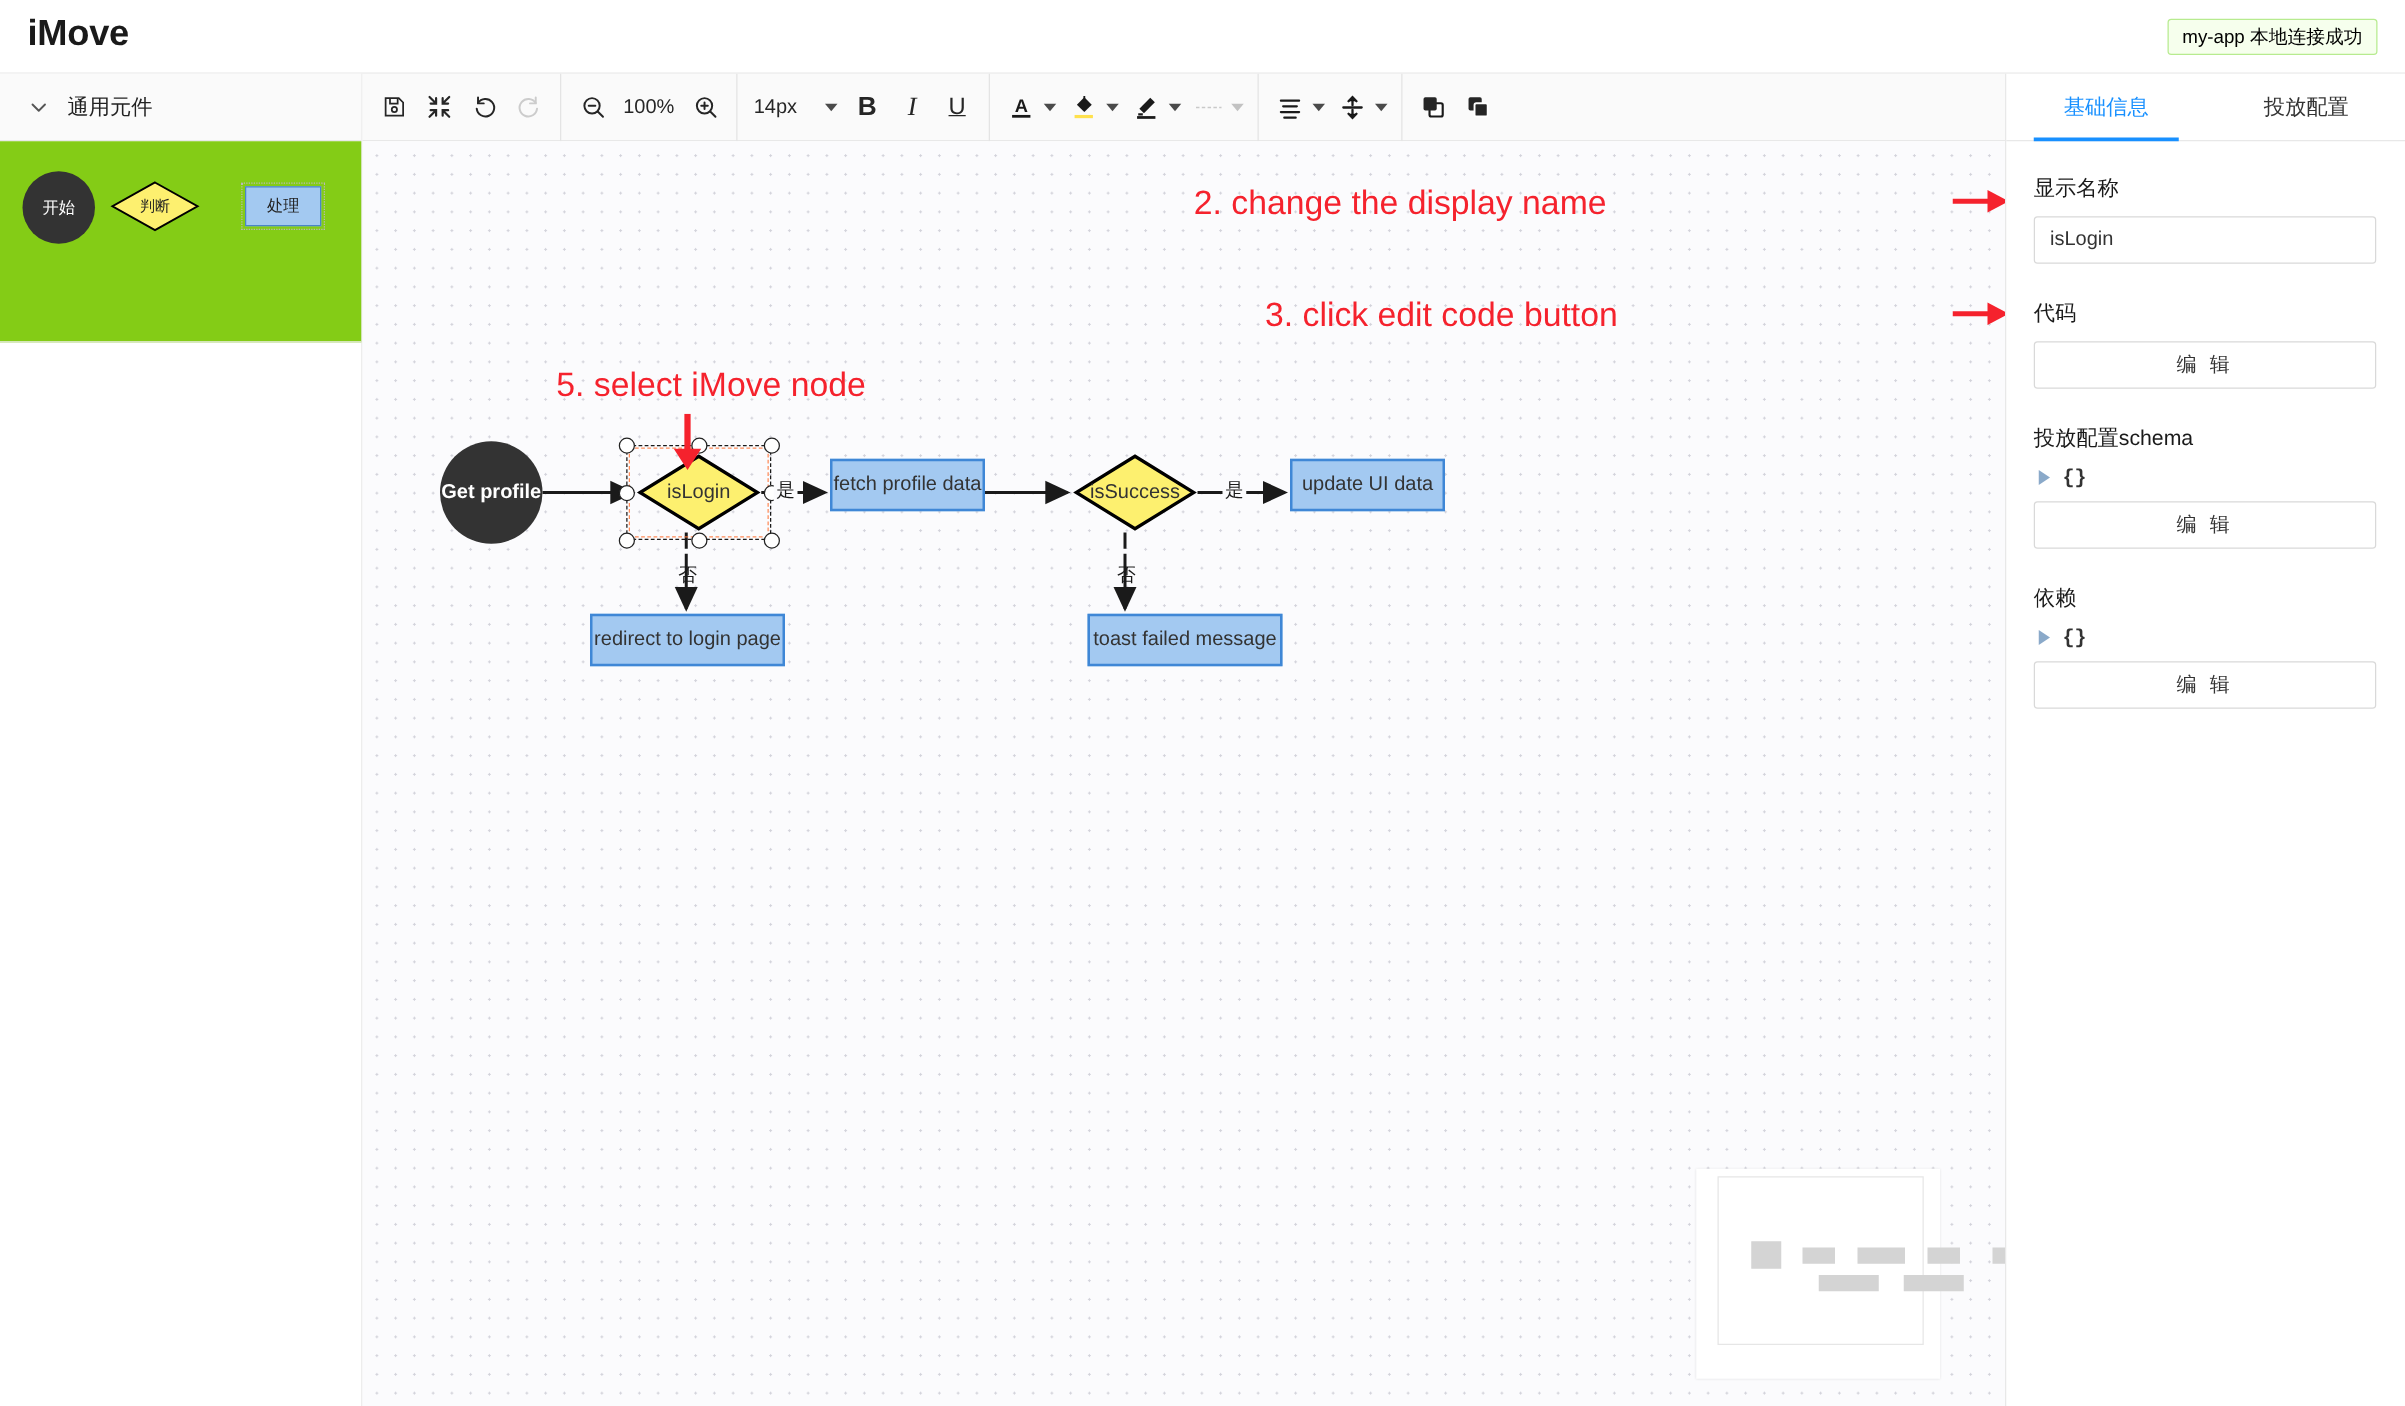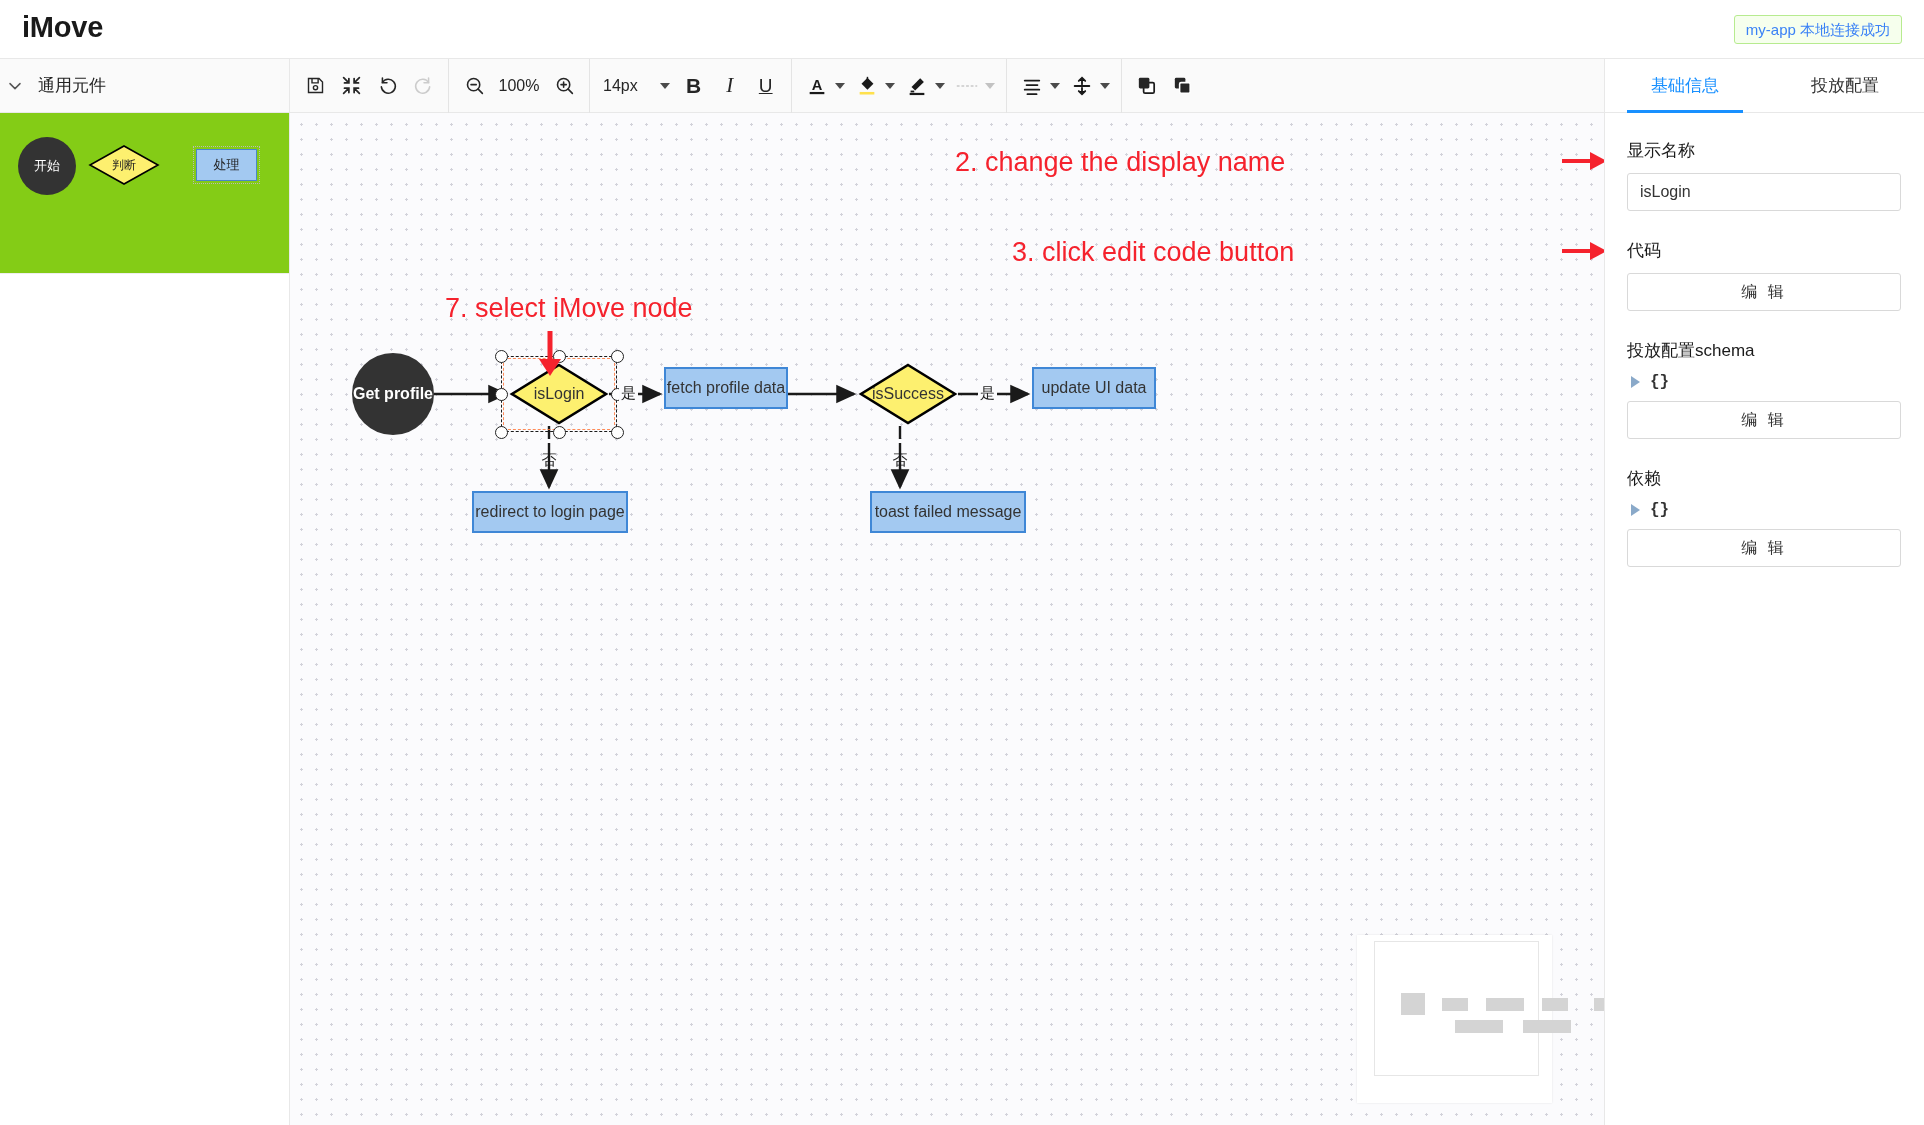--- a/index.html
+++ b/index.html
@@ -33,42 +33,42 @@
   #conn-badge {
     position: absolute;
     right: 22px; top: 15px;
     height: 29px;
     padding: 0 11px;
     border: 1px solid #b7eb8f;
     background: #f6ffed;
     border-radius: 3px;
     font-size: 15px;
     line-height: 27px;
-    color: #3b82f6;
+    color: #000000;
     white-space: nowrap;
   }
 
   
   #left-panel {
     position: absolute;
     left: 0; top: 59px;
     width: 290px;
     height: 1066px;
     background: #ffffff;
     border-right: 1px solid #e8e8e8;
   }
   #palette-header {
     position: absolute;
     left: 0; top: 0;
     width: 289px; height: 54px;
     background: #fafafa;
     border-bottom: 1px solid #e8e8e8;
     display: flex;
     align-items: center;
-    padding-left: 4px;
+    padding-left: 20px;
     cursor: pointer;
   }
   #palette-header .chev {
     width: 22px; height: 22px;
     display: flex; align-items: center; justify-content: center;
     color: #555;
   }
   #palette-header .ptitle {
     margin-left: 12px;
     font-size: 17px;
@@ -609,21 +609,21 @@
 
   <div class="node n-rect" style="left:533px; top:378px; width:156px; height:42px;margin-left:47px;">
     <span>toast failed message</span>
   </div>
 
   <div class="edge-label" style="left:329px; top:272px;">是</div>
   <div class="edge-label" style="left:688px; top:272px;">是</div>
   <div class="edge-label vert" style="left:251px; top:326px;">否</div>
   <div class="edge-label vert" style="left:602px; top:326px;">否</div>
 
-  <div class="anno" style="left:155px; top:180px;">7. select iMove node</div>
+  <div class="anno" style="left:155px; top:180px;">5. select iMove node</div>
   <svg style="position:absolute;left:240px;top:218px;" width="40" height="48">
     <path d="M20 0 L20 30" stroke="#f5222d" stroke-width="5"></path>
     <path d="M9 28 L20 45 L31 28 Z" fill="#f5222d"></path>
   </svg>
 
   <div class="anno" style="left:665px; top:34px;">2. change the display name</div>
   <svg style="position:absolute;left:1272px;top:36px;" width="46" height="24">
     <path d="M0 12 L30 12" stroke="#f5222d" stroke-width="4"></path>
     <path d="M28 3 L45 12 L28 21 Z" fill="#f5222d"></path>
   </svg>

